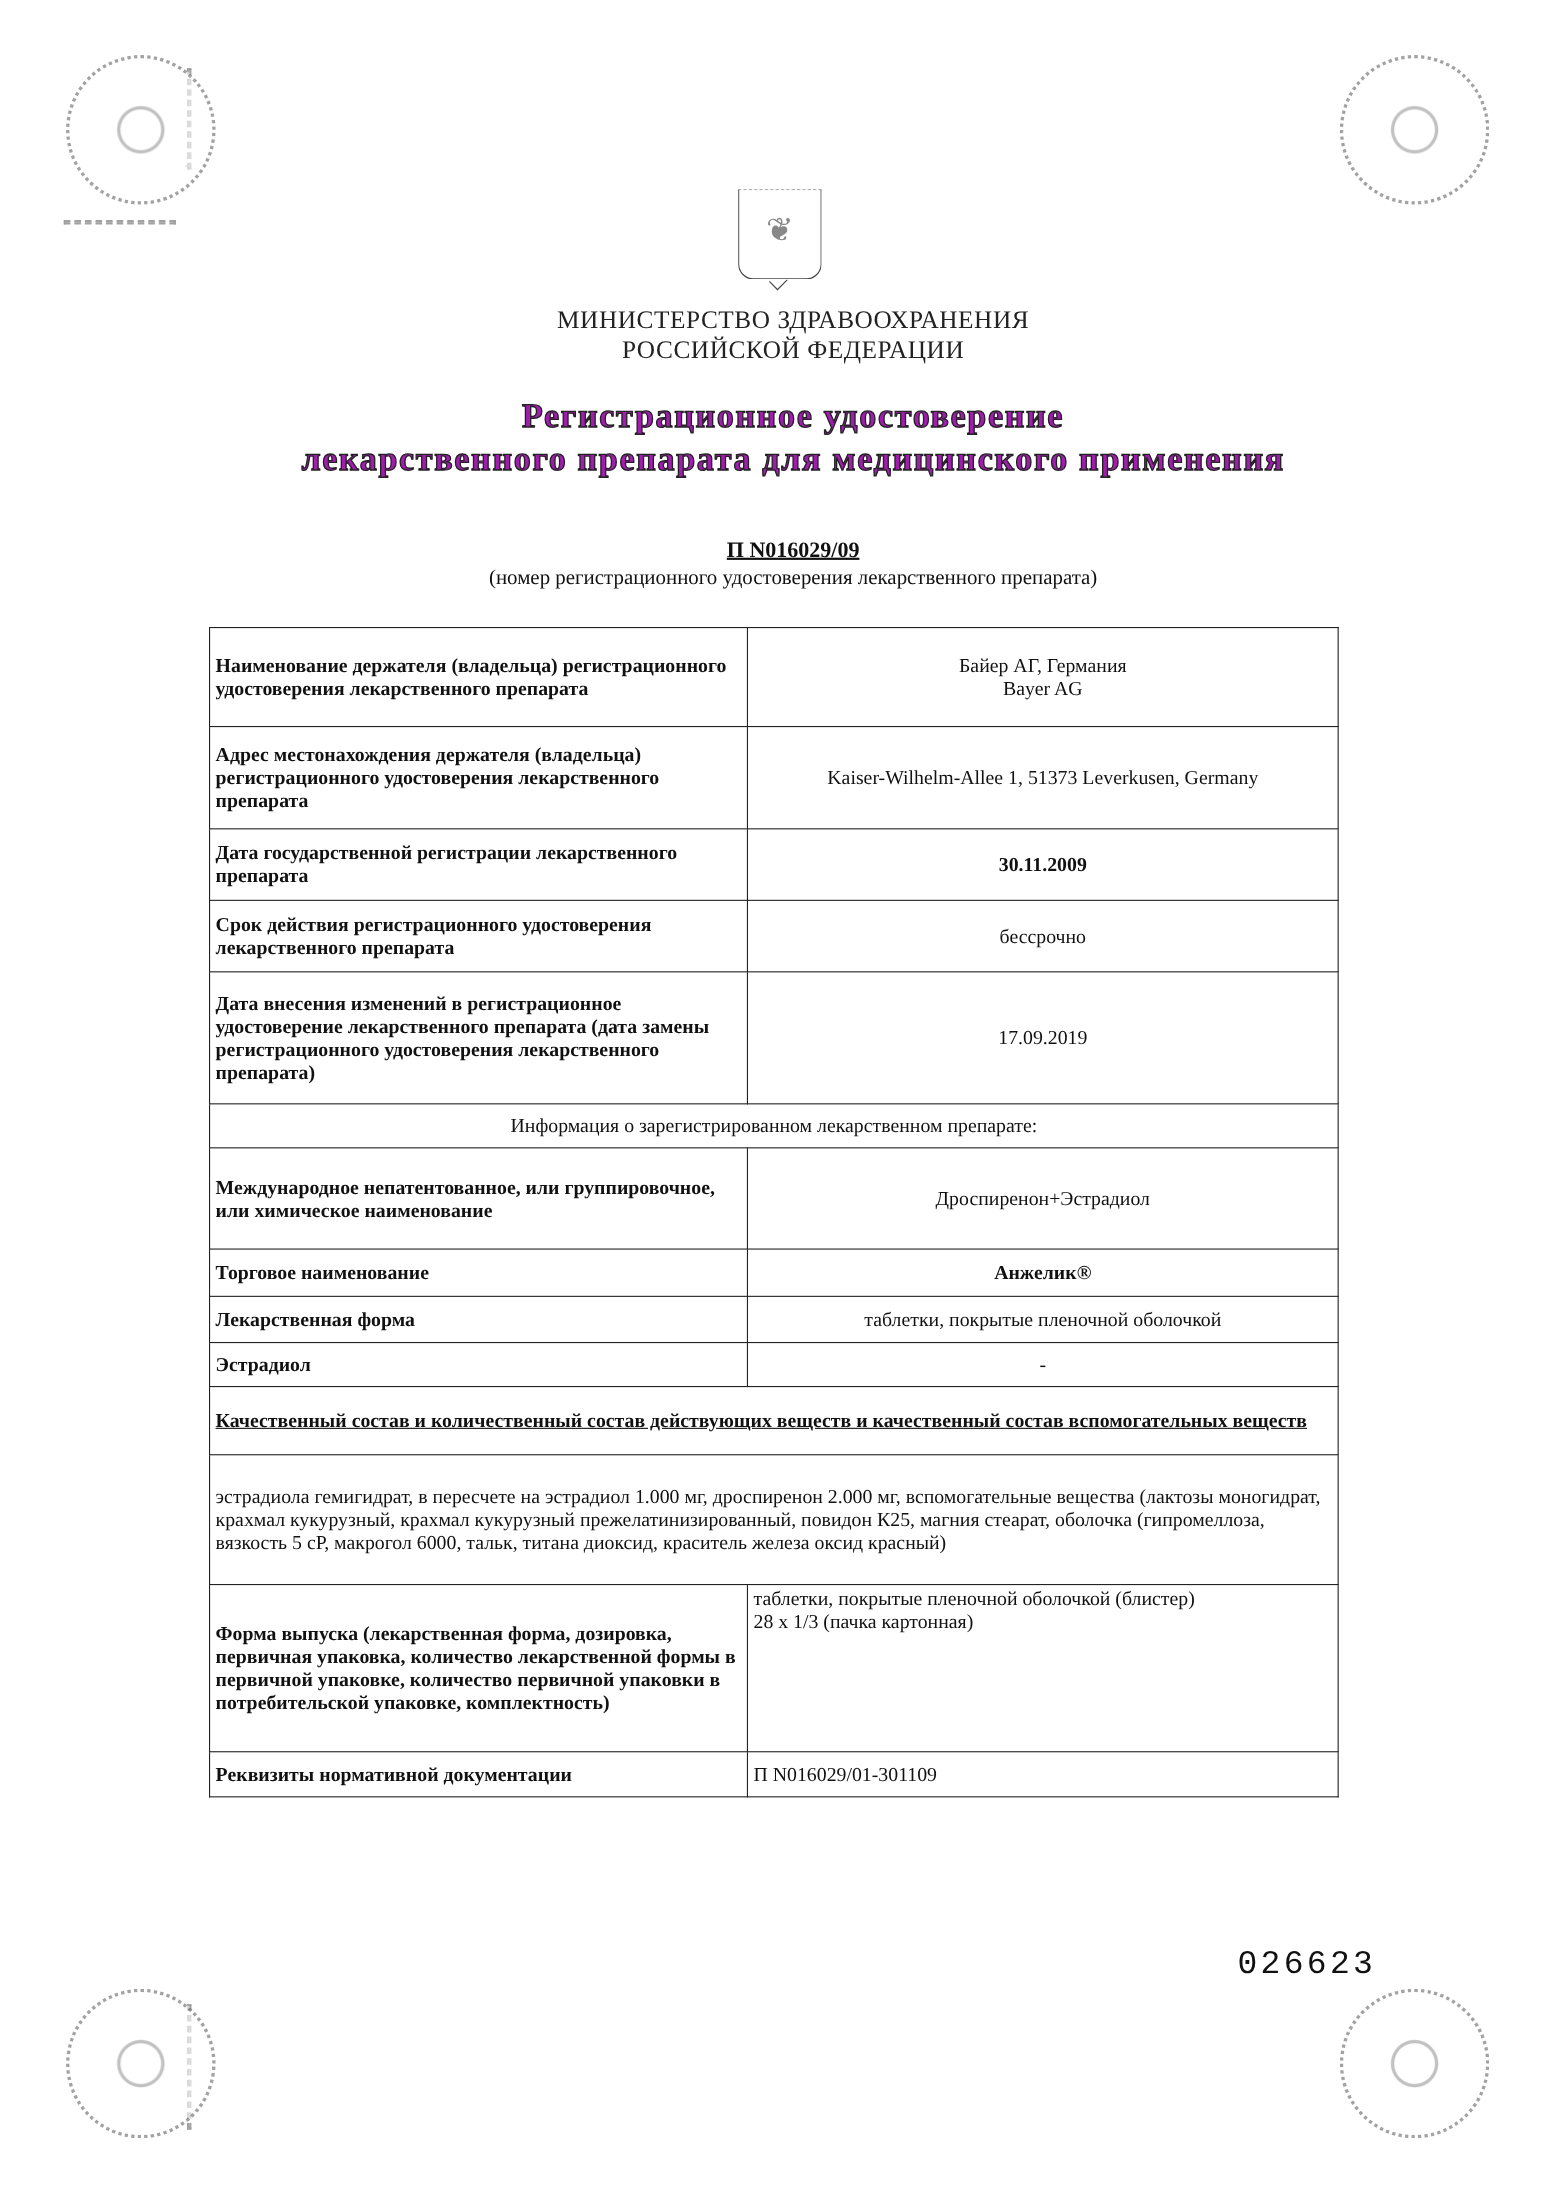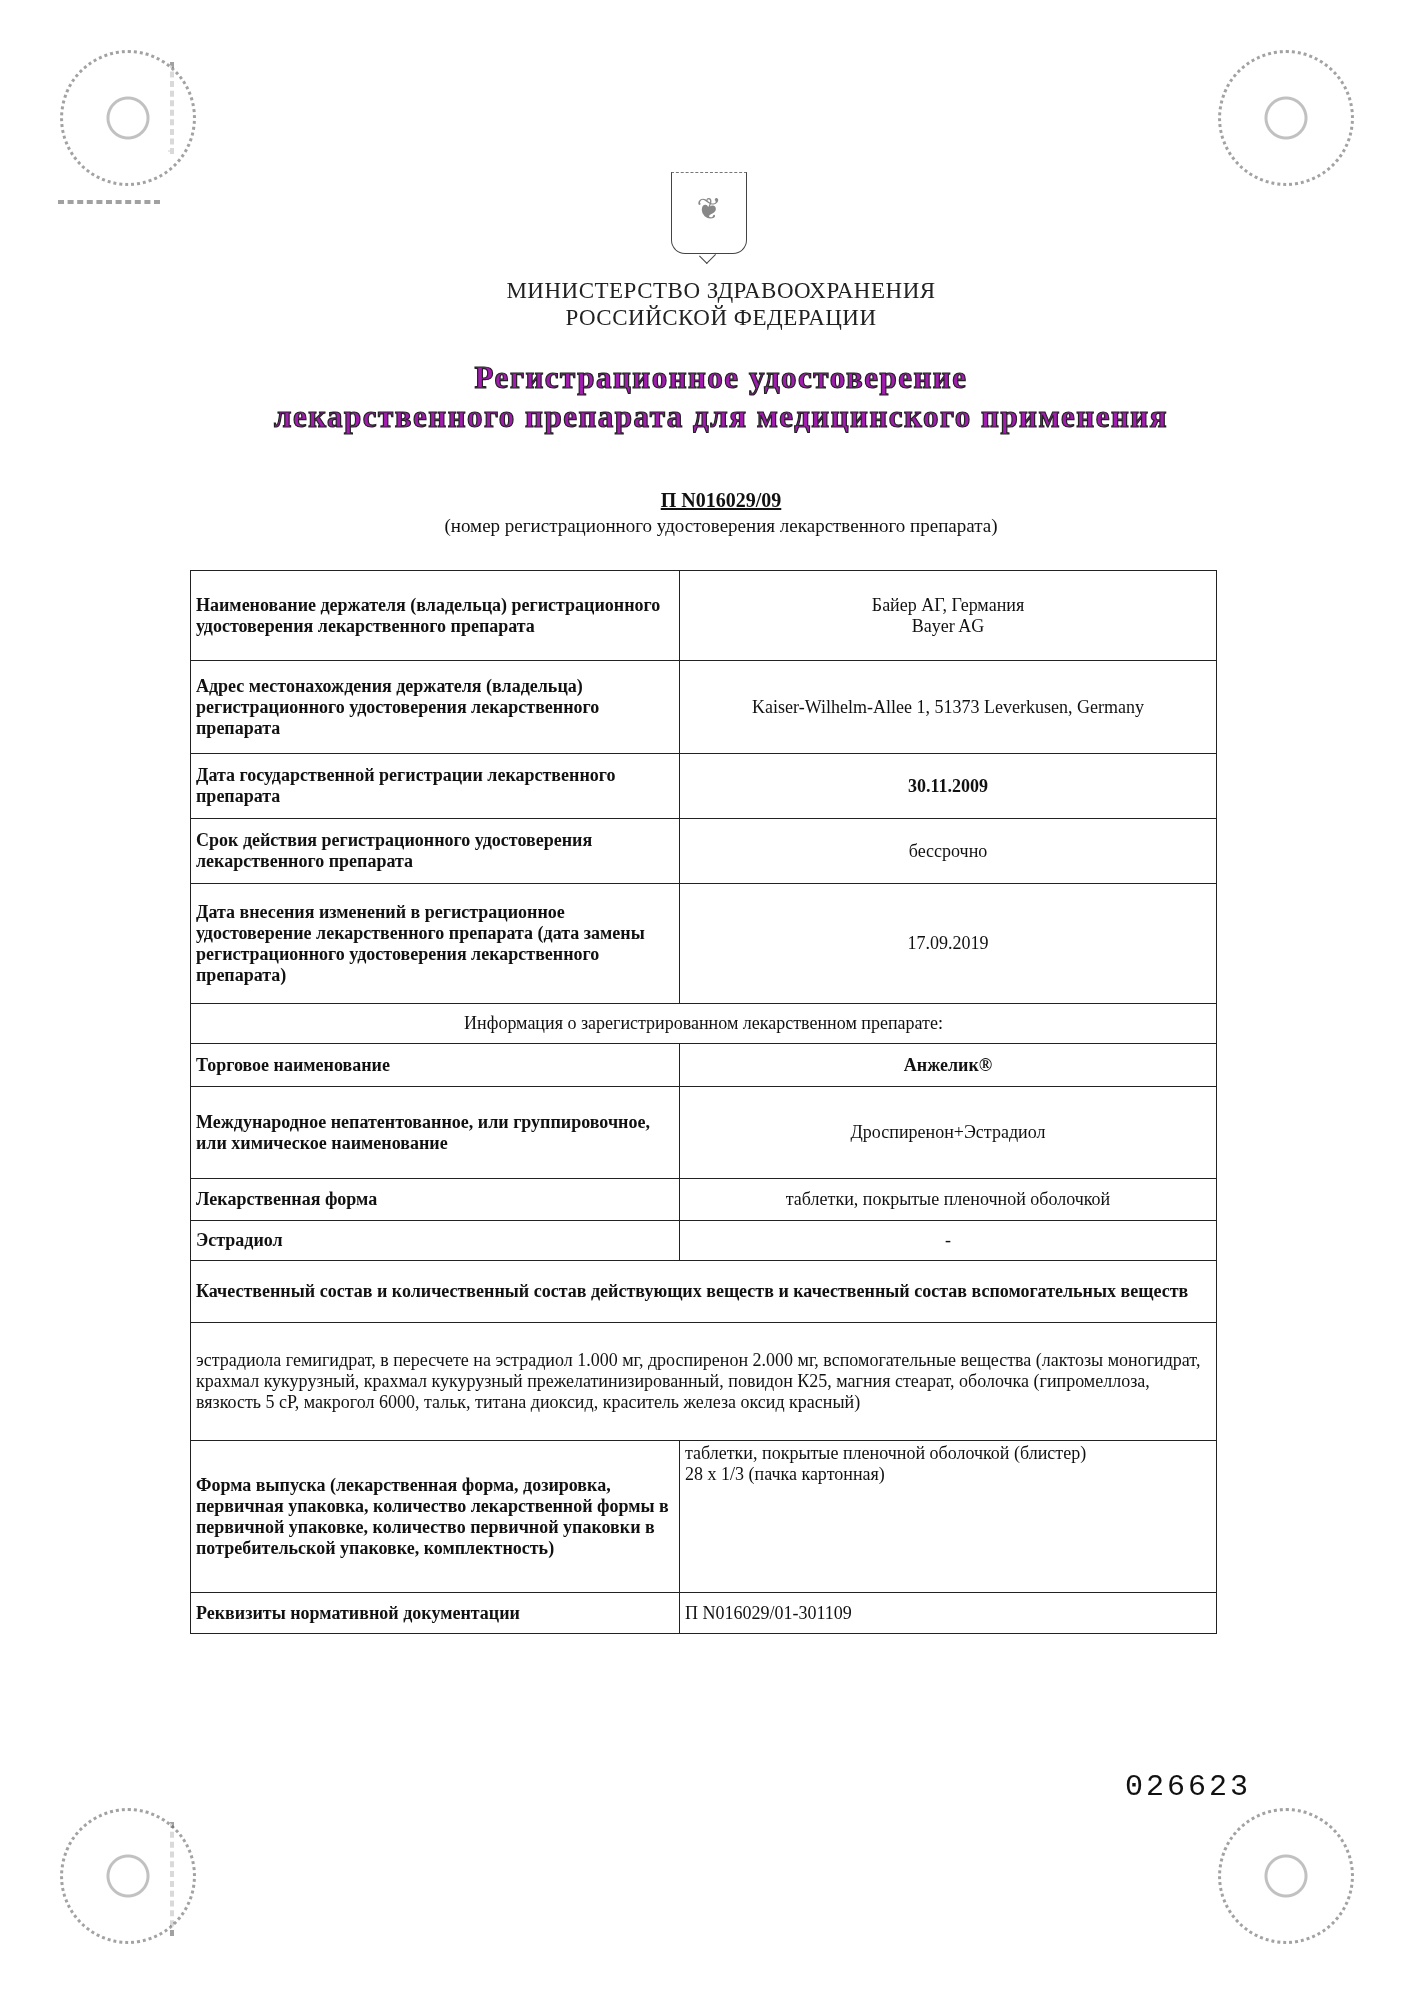--- a/index.html
+++ b/index.html
@@ -32,21 +32,21 @@
   .regsub{font-size:19px;}
 
   table.reg{position:absolute;left:190px;top:570px;width:1027px;border-collapse:collapse;
     font-size:18px;line-height:21px;}
   table.reg td{border:1.5px solid #222;padding:2px 5px;vertical-align:middle;}
   table.reg td.l{width:478px;font-weight:bold;}
   table.reg td.r{text-align:center;}
   table.reg td.r.left{text-align:left;vertical-align:top;}
   table.reg td.full{text-align:left;}
   table.reg td.full.c{text-align:center;font-weight:normal;}
-  table.reg td.full.b{font-weight:bold;}
+  table.reg td.full.b{font-weight:bold;text-decoration:underline;}
   .bold{font-weight:bold;}
   .serial{position:absolute;left:1125px;top:1770px;font-family:Liberation Mono, monospace;
     font-size:30px;letter-spacing:3px;}
 </style>
 </head>
 <body>
 
 <div class="frame">
   <div class="band top"></div>
   <div class="band bottom"></div>
@@ -92,27 +92,27 @@
     <td class="l">Срок действия регистрационного удостоверения лекарственного препарата</td>
     <td class="r">бессрочно</td>
   </tr>
   <tr style="height:120px;">
     <td class="l">Дата внесения изменений в регистрационное удостоверение лекарственного препарата (дата замены регистрационного удостоверения лекарственного препарата)</td>
     <td class="r">17.09.2019</td>
   </tr>
   <tr style="height:40px;">
     <td colspan="2" class="full c">Информация о зарегистрированном лекарственном препарате:</td>
   </tr>
+  <tr style="height:92px;">
+    <td class="l">Международное непатентованное, или группировочное, или химическое наименование</td>
+    <td class="r">Дроспиренон+Эстрадиол</td>
+  </tr>
   <tr style="height:43px;">
     <td class="l">Торговое наименование</td>
     <td class="r bold">Анжелик®</td>
-  </tr>
-  <tr style="height:92px;">
-    <td class="l">Международное непатентованное, или группировочное, или химическое наименование</td>
-    <td class="r">Дроспиренон+Эстрадиол</td>
   </tr>
   <tr style="height:42px;">
     <td class="l">Лекарственная форма</td>
     <td class="r">таблетки, покрытые пленочной оболочкой</td>
   </tr>
   <tr style="height:40px;">
     <td class="l">Эстрадиол</td>
     <td class="r">-</td>
   </tr>
   <tr style="height:62px;">

